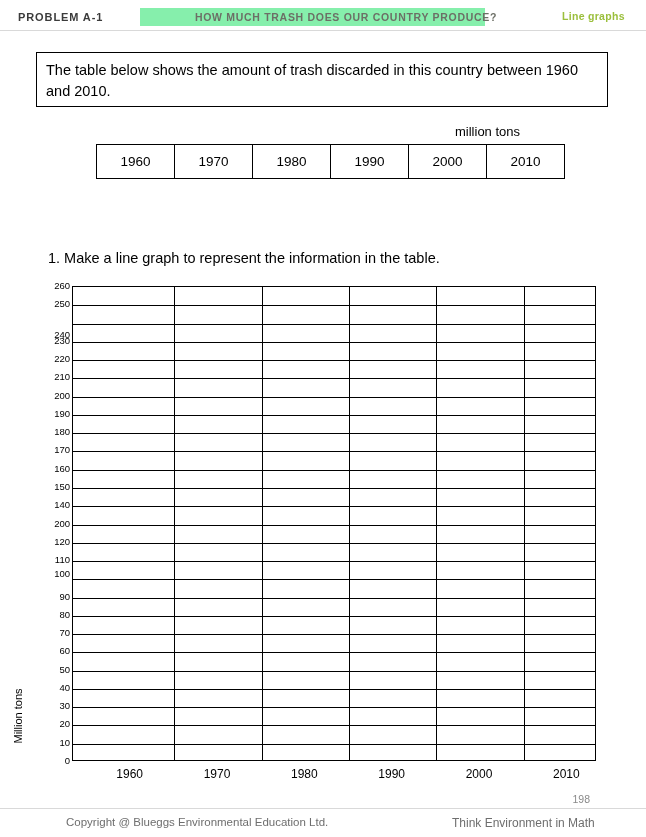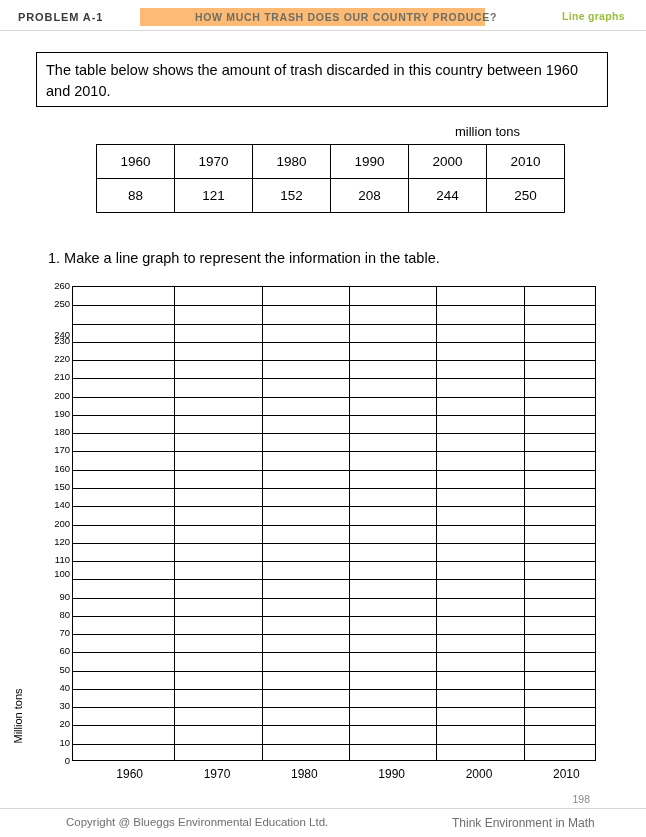--- a/index.html
+++ b/index.html
@@ -33,21 +33,21 @@
     font-weight: bold;
     letter-spacing: 0.9px;
     color: #3b3b3b;
   }
   .header-bar {
     position: absolute;
     left: 140px;
     top: 0px;
     width: 345px;
     height: 18px;
-    background: #fdba74;
+    background: #86efac;
   }
   .header-title {
     position: absolute;
     left: 0;
     top: 3px;
     width: 412px;
     text-align: center;
     font-size: 10.5px;
     font-weight: bold;
     letter-spacing: 0.7px;
@@ -249,28 +249,20 @@
 
 <table class="data-table">
   <tbody>
     <tr>
       <td>1960</td>
       <td>1970</td>
       <td>1980</td>
       <td>1990</td>
       <td>2000</td>
       <td>2010</td>
-    </tr>
-    <tr>
-      <td>88</td>
-      <td>121</td>
-      <td>152</td>
-      <td>208</td>
-      <td>244</td>
-      <td>250</td>
     </tr>
   </tbody>
 </table>
 
 <div class="question">1. Make a line graph to represent the information in the table.</div>
 
 <div class="chart-area">
   <div class="y-axis-title">Million tons</div>
   <div class="ytick-wrap" id="ytick-wrap">
       <div class="ytick" style="top: -6px;">260</div>

